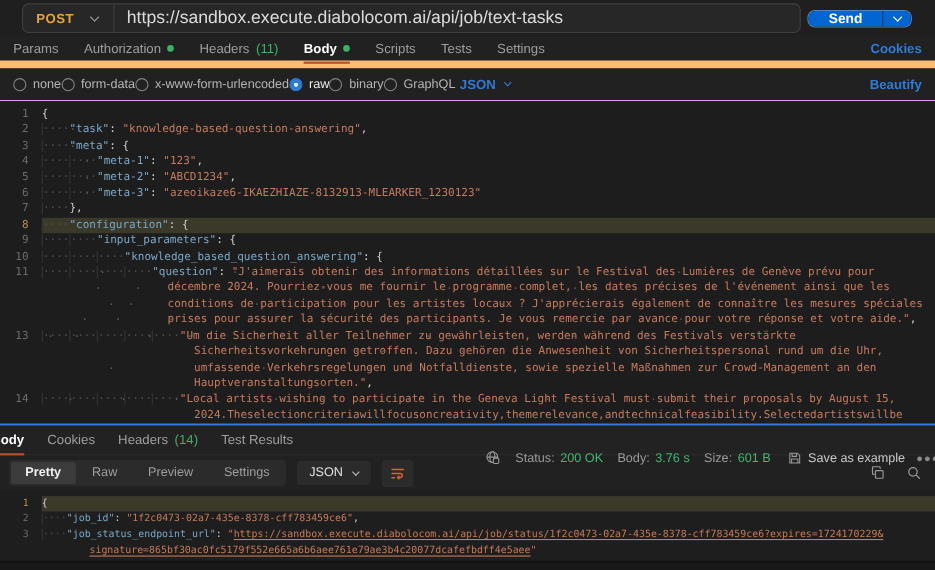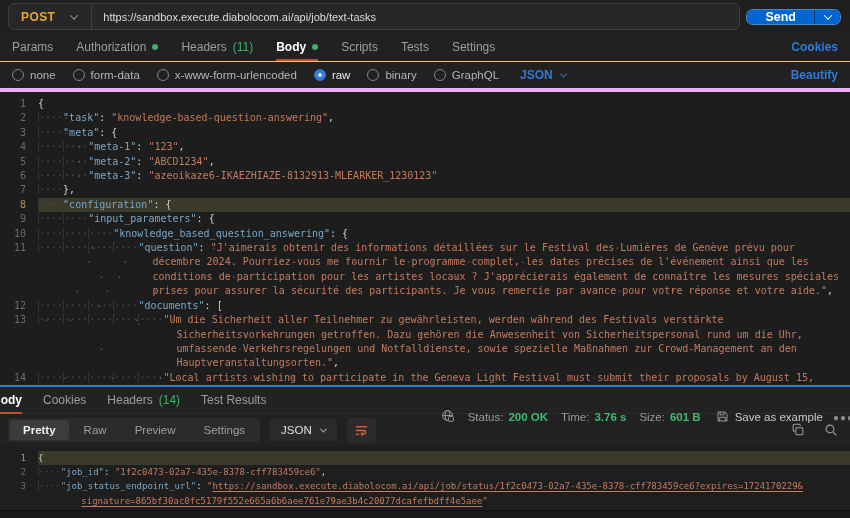--- a/index.html
+++ b/index.html
@@ -7,44 +7,44 @@
   .app {
     position: relative;
     width: 850px; height: 518px;
     background: #212121;
     overflow: hidden;
     font-family: "Liberation Sans", sans-serif;
     color: #d0d0d0;
     display: flex; flex-direction: column;
   }
   
-  .url-row { display:flex; align-items:center; padding:3px 8px; gap:7px; background:#1f1f1f; height:33px; flex:0 0 33px; }
+  .url-row { display:flex; align-items:center; padding:3px 20px; gap:7px; background:#1f1f1f; height:33px; flex:0 0 33px; }
   .url-box { flex:1; display:flex; align-items:center; height:27px; background:#272727; border:1px solid #3f3f3f; border-radius:6px; overflow:hidden; }
   .method { display:flex; align-items:center; gap:16px; padding:0 14px 0 12px; height:100%; cursor:pointer; }
   .method-label { color:#e8a33d; font-weight:700; font-size:12px; letter-spacing:.4px; }
   .vdiv { width:1px; align-self:stretch; background:#3f3f3f; }
-  .url-text { flex:1; color:#dcdcdc; font-size:11px; padding:0 11px; white-space:nowrap; overflow:hidden; }
+  .url-text { flex:1; color:#dcdcdc; font-size:16px; padding:0 11px; white-space:nowrap; overflow:hidden; }
   .send-group { display:flex; height:14px; border-radius:6px; overflow:hidden; box-shadow:0 0 0 1px #4f86c6; margin-right:2px; }
   .send-btn { background:#0265d2; color:#fff; font-weight:700; font-size:12.5px; padding:0 18px; border:none; font-family:inherit; cursor:pointer; }
   .send-caret { background:#0265d2; border:none; border-left:1px solid #0a3a6e; width:26px; display:flex; align-items:center; justify-content:center; cursor:pointer; }
   .chev { display:inline-block; width:6px; height:6px; border-right:1.5px solid #9a9a9a; border-bottom:1.5px solid #9a9a9a; transform:rotate(45deg) translate(-1px,-1px); }
   .chev.white { border-color:#fff; }
   .chev.blue  { border-color:#2f7bd6; width:5px; height:5px; }
   .chev.gray  { border-color:#b5b5b5; width:5px; height:5px; }
   
-  .req-tabs-row { display:flex; align-items:center; gap:23px; padding:0 12px; height:29px; flex:0 0 29px; border-bottom:1px solid #fdba74; font-size:12px; color:#9e9e9e; }
+  .req-tabs-row { display:flex; align-items:center; gap:23px; padding:0 12px; height:29px; flex:0 0 29px; border-bottom:7px solid #fdba74; font-size:12px; color:#9e9e9e; }
   .tab { position:relative; display:flex; align-items:center; gap:6px; cursor:pointer; white-space:nowrap; }
   .tab.active { color:#ffffff; font-weight:700; }
   .tab.active::after { content:""; position:absolute; left:0; right:0; bottom:-7px; height:2px; background:#b5512c; }
   .dot { width:6px; height:6px; border-radius:50%; background:#3cb368; display:inline-block; }
   .count { color:#3cb368; }
   .link-blue { color:#2f7bd6; font-weight:700; cursor:pointer; }
   .ml-auto { margin-left:auto; }
   
-  .body-type-row { display:flex; align-items:center; gap:17px; padding:0 12px; height:30px; flex:0 0 30px; border-bottom:4px solid #f0abfc; font-size:11.5px; color:#b5b5b5; }
+  .body-type-row { display:flex; align-items:center; padding:0 12px; height:30px; flex:0 0 30px; border-bottom:1px solid #f0abfc; font-size:11.5px; color:#b5b5b5; }
   .radio { display:flex; align-items:center; gap:6px; cursor:pointer; }
   .radio .circ { width:12px; height:12px; border:1px solid #848484; border-radius:50%; flex:0 0 12px; }
   .radio.sel { color:#ececec; }
   .radio.sel .circ { border-color:#2f7bd6; background:radial-gradient(circle,#cfe8ff 0 1.8px,#2f7bd6 2px); }
   .fmt { display:flex; align-items:center; gap:8px; color:#2f7bd6; font-weight:700; font-size:12px; margin-left:4px; cursor:pointer; }
   
   .editor { background:#1d1d1d; font-family:"DejaVu Sans Mono", monospace; overflow:hidden; }
   .editor.req  { flex:0 0 293px; height:293px; font-size:10px; line-height:14.4px; padding-top:5px; }
   .editor.resp { flex:0 0 64px;  height:64px;  font-size:9px;  line-height:14.2px; padding-top:5px; background:#1e1e1e; }
   .code-line { display:flex; }
@@ -58,21 +58,21 @@
   .tk-l { color:#c47a5d; text-decoration:underline; text-underline-offset:2px; }
   .ind { color:#4d4d4d; border-left:1px solid #333; }
   .ws { position:relative; }
   .ws::before { content:"·"; position:absolute; left:0; top:0; color:#5c5c5c; }
   .pane-divider { flex:0 0 2px; height:2px; background:#2f7bd6; cursor:row-resize; }
   
   .resp-meta-row { display:flex; align-items:center; height:27px; flex:0 0 27px; padding:0 10px 0 0; border-bottom:1px solid #2c2c2c; font-size:12px; color:#9e9e9e; background:#222; }
   .resp-tabs { display:flex; gap:21px; align-items:center; margin-left:-8px; }
   .resp-status { margin-left:auto; display:flex; align-items:flex-end; font-size:11.5px; color:#9a9a9a; white-space:nowrap; }
   .resp-status .grp { margin-left:13px; display:flex; gap:5px; align-items:center; }
-  .green { color:#3fba6f; font-weight:700; }
+  .green { color:#3fba6f; font-weight:400; }
   .save-grp { margin-left:15px; display:flex; gap:6px; align-items:center; color:#c9c9c9; cursor:pointer;margin-top:33px; }
   .more-dots { margin-left:10px; margin-right:-14px; color:#8a8a8a; letter-spacing:1px; font-size:10px; }
   
   .resp-toolbar { display:flex; align-items:center; height:32px; flex:0 0 32px; padding:0 12px 0 8px; gap:10px; }
   .view-group { display:flex; background:#2b2b2b; border-radius:4px; padding:2px; gap:2px; }
   .view { padding:4px 13px; border-radius:3px; color:#9e9e9e; font-size:11.5px; cursor:pointer; }
   .view.active { background:#3c3c3c; color:#f0f0f0; font-weight:700; }
   .fmt2 { display:flex; align-items:center; gap:9px; background:#2b2b2b; border-radius:4px; padding:5px 11px; color:#e0e0e0; font-size:11.5px; cursor:pointer; }
   .wrapbtn { background:#2b2b2b; border-radius:4px; width:29px; height:25px; display:flex; align-items:center; justify-content:center; cursor:pointer; }
   .tool-icons { margin-left:auto; display:flex; gap:19px; align-items:center; }
@@ -200,24 +200,20 @@
       </div>
       <div class="code-line">
         <span class="gutter">10</span>
         <span class="code-content" style="padding-left: 15ch; text-indent: -15ch;"><span class="ind">····</span><span class="ind">····</span><span class="ind">····</span><span class="tk-k">"knowledge_based_question_answering"</span><span class="tk-p">:<span class="ws"> </span>{</span></span>
       </div>
       <div class="code-line">
         <span class="gutter">11</span>
         <span class="code-content" style="padding-left: 19ch; text-indent: -19ch;"><span class="ind">····</span><span class="ind">····</span><span class="ind">····</span><span class="ind">····</span><span class="tk-k">"question"</span><span class="tk-p">:<span class="ws"> </span></span><span class="tk-s">"J'aimerais<span class="ws"> </span>obtenir<span class="ws"> </span>des<span class="ws"> </span>informations<span class="ws"> </span>détaillées<span class="ws"> </span>sur<span class="ws"> </span>le<span class="ws"> </span>Festival<span class="ws"> </span>des<span class="ws"> </span>Lumières<span class="ws"> </span>de<span class="ws"> </span>Genève<span class="ws"> </span>prévu<span class="ws"> </span>pour<span class="ws"> </span>décembre<span class="ws"> </span>2024.<span class="ws"> </span>Pourriez-vous<span class="ws"> </span>me<span class="ws"> </span>fournir<span class="ws"> </span>le<span class="ws"> </span>programme<span class="ws"> </span>complet,<span class="ws"> </span>les<span class="ws"> </span>dates<span class="ws"> </span>précises<span class="ws"> </span>de<span class="ws"> </span>l'événement<span class="ws"> </span>ainsi<span class="ws"> </span>que<span class="ws"> </span>les<span class="ws"> </span>conditions<span class="ws"> </span>de<span class="ws"> </span>participation<span class="ws"> </span>pour<span class="ws"> </span>les<span class="ws"> </span>artistes<span class="ws"> </span>locaux<span class="ws"> </span>?<span class="ws"> </span>J'apprécierais<span class="ws"> </span>également<span class="ws"> </span>de<span class="ws"> </span>connaître<span class="ws"> </span>les<span class="ws"> </span>mesures<span class="ws"> </span>spéciales<span class="ws"> </span>prises<span class="ws"> </span>pour<span class="ws"> </span>assurer<span class="ws"> </span>la<span class="ws"> </span>sécurité<span class="ws"> </span>des<span class="ws"> </span>participants.<span class="ws"> </span>Je<span class="ws"> </span>vous<span class="ws"> </span>remercie<span class="ws"> </span>par<span class="ws"> </span>avance<span class="ws"> </span>pour<span class="ws"> </span>votre<span class="ws"> </span>réponse<span class="ws"> </span>et<span class="ws"> </span>votre<span class="ws"> </span>aide."</span><span class="tk-p">,</span></span>
       </div>
       <div class="code-line">
-        <span class="gutter">12</span>
-        <span class="code-content" style="padding-left: 19ch; text-indent: -19ch;"><span class="ind">····</span><span class="ind">····</span><span class="ind">····</span><span class="ind">····</span><span class="tk-k">"documents"</span><span class="tk-p">:<span class="ws"> </span>[</span></span>
-      </div>
-      <div class="code-line">
         <span class="gutter">13</span>
         <span class="code-content" style="padding-left: 23ch; text-indent: -23ch;"><span class="ind">····</span><span class="ind">····</span><span class="ind">····</span><span class="ind">····</span><span class="ind">····</span><span class="tk-s">"Um<span class="ws"> </span>die<span class="ws"> </span>Sicherheit<span class="ws"> </span>aller<span class="ws"> </span>Teilnehmer<span class="ws"> </span>zu<span class="ws"> </span>gewährleisten,<span class="ws"> </span>werden<span class="ws"> </span>während<span class="ws"> </span>des<span class="ws"> </span>Festivals<span class="ws"> </span>verstärkte<span class="ws"> </span>Sicherheitsvorkehrungen<span class="ws"> </span>getroffen.<span class="ws"> </span>Dazu<span class="ws"> </span>gehören<span class="ws"> </span>die<span class="ws"> </span>Anwesenheit<span class="ws"> </span>von<span class="ws"> </span>Sicherheitspersonal<span class="ws"> </span>rund<span class="ws"> </span>um<span class="ws"> </span>die<span class="ws"> </span>Uhr,<span class="ws"> </span>umfassende<span class="ws"> </span>Verkehrsregelungen<span class="ws"> </span>und<span class="ws"> </span>Notfalldienste,<span class="ws"> </span>sowie<span class="ws"> </span>spezielle<span class="ws"> </span>Maßnahmen<span class="ws"> </span>zur<span class="ws"> </span>Crowd-Management<span class="ws"> </span>an<span class="ws"> </span>den<span class="ws"> </span>Hauptveranstaltungsorten."</span><span class="tk-p">,</span></span>
       </div>
       <div class="code-line">
         <span class="gutter">14</span>
         <span class="code-content" style="padding-left: 23ch; text-indent: -23ch;"><span class="ind">····</span><span class="ind">····</span><span class="ind">····</span><span class="ind">····</span><span class="ind">····</span><span class="tk-s">"Local<span class="ws"> </span>artists<span class="ws"> </span>wishing<span class="ws"> </span>to<span class="ws"> </span>participate<span class="ws"> </span>in<span class="ws"> </span>the<span class="ws"> </span>Geneva<span class="ws"> </span>Light<span class="ws"> </span>Festival<span class="ws"> </span>must<span class="ws"> </span>submit<span class="ws"> </span>their<span class="ws"> </span>proposals<span class="ws"> </span>by<span class="ws"> </span>August<span class="ws"> </span>15,<span class="ws"> </span>2024.Theselectioncriteriawillfocusoncreativity,themerelevance,andtechnicalfeasibility.Selectedartistswillbe</span></span>
       </div>
     </div>
 
   <div class="pane-divider"></div>
@@ -245,21 +241,21 @@
             <path d="M1.9 7.5h11.2"></path>
             <ellipse cx="7.5" cy="7.5" rx="2.6" ry="5.6"></ellipse>
           <rect x="8.6" y="8.6" width="5.6" height="5.6" rx="1" fill="#222" stroke="#9a9a9a"></rect>
         </svg>
       </span>
       <span class="grp">
           <span>Status:</span>
           <span class="green">200 OK</span>
         </span>
       <span class="grp">
-          <span>Time:</span>
+          <span>Body:</span>
           <span class="green">3.76 s</span>
         </span>
       <span class="grp">
           <span>Size:</span>
           <span class="green">601 B</span>
         </span>
       <span class="save-grp">
         <span class="icon">
           <svg width="13" height="13" viewBox="0 0 16 16" fill="none" stroke="#9a9a9a" stroke-width="1.2">
             <path d="M2.5 2.5h8.5l2.5 2.5v8.5h-11z"></path>

